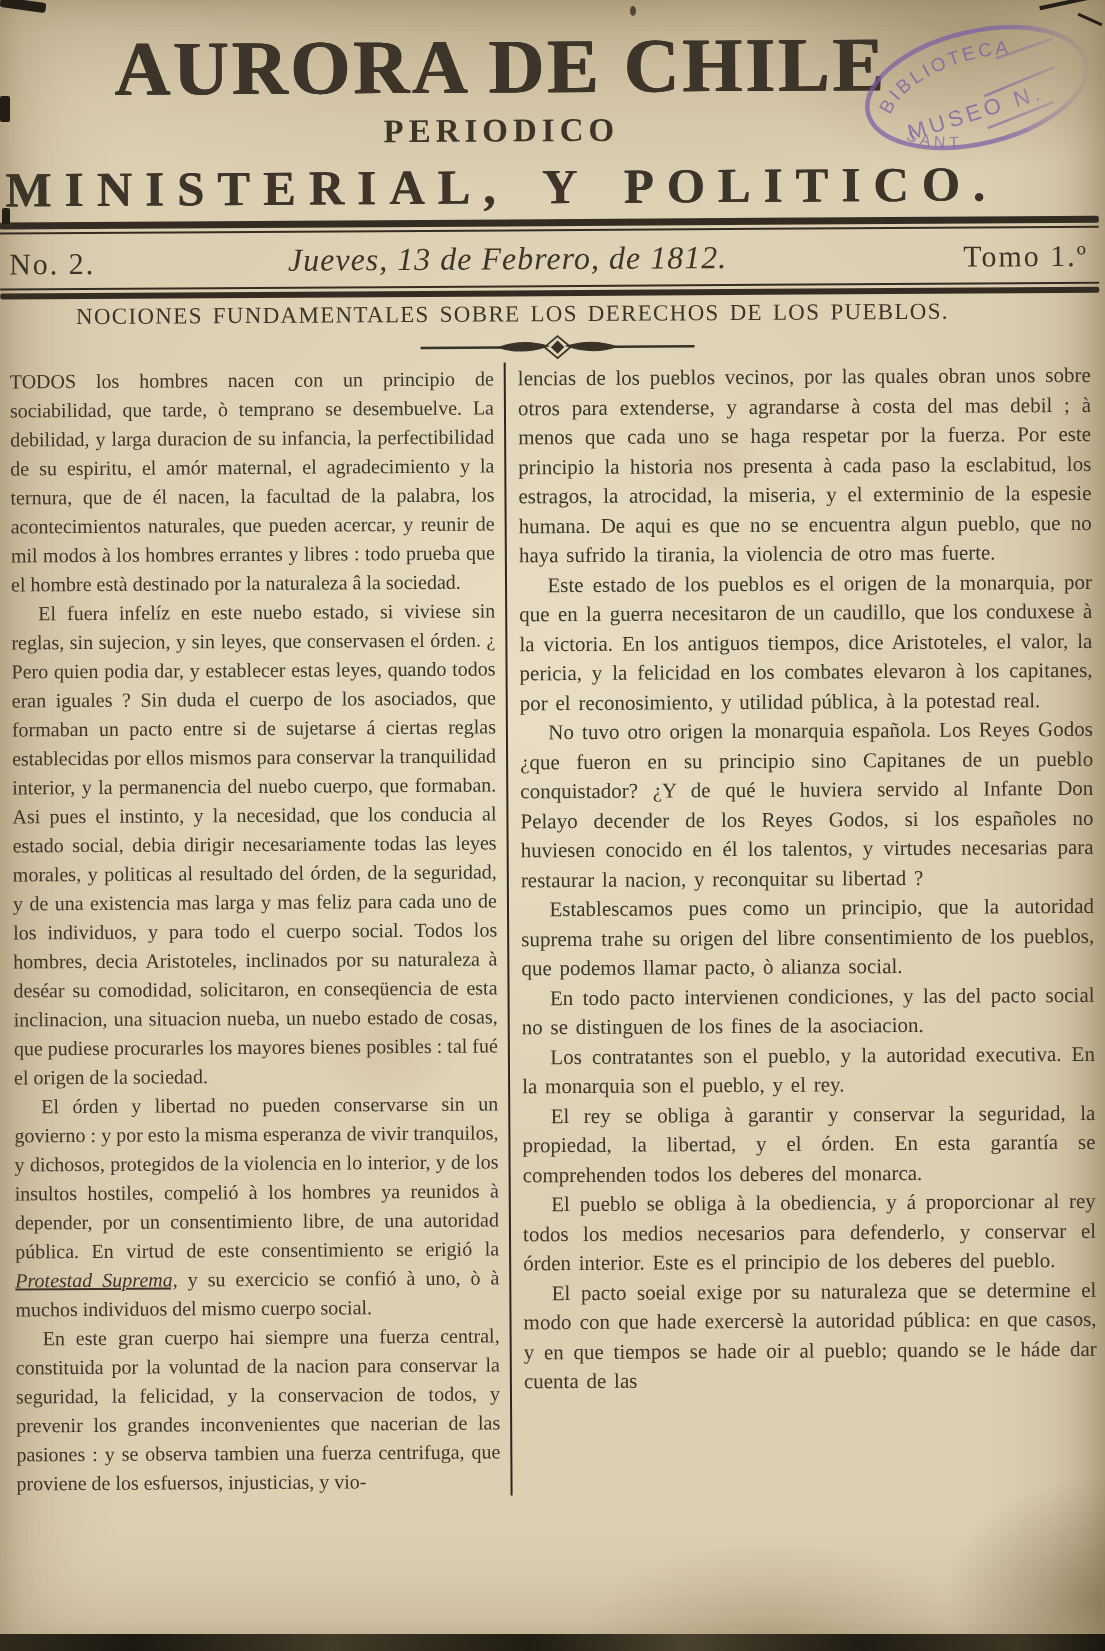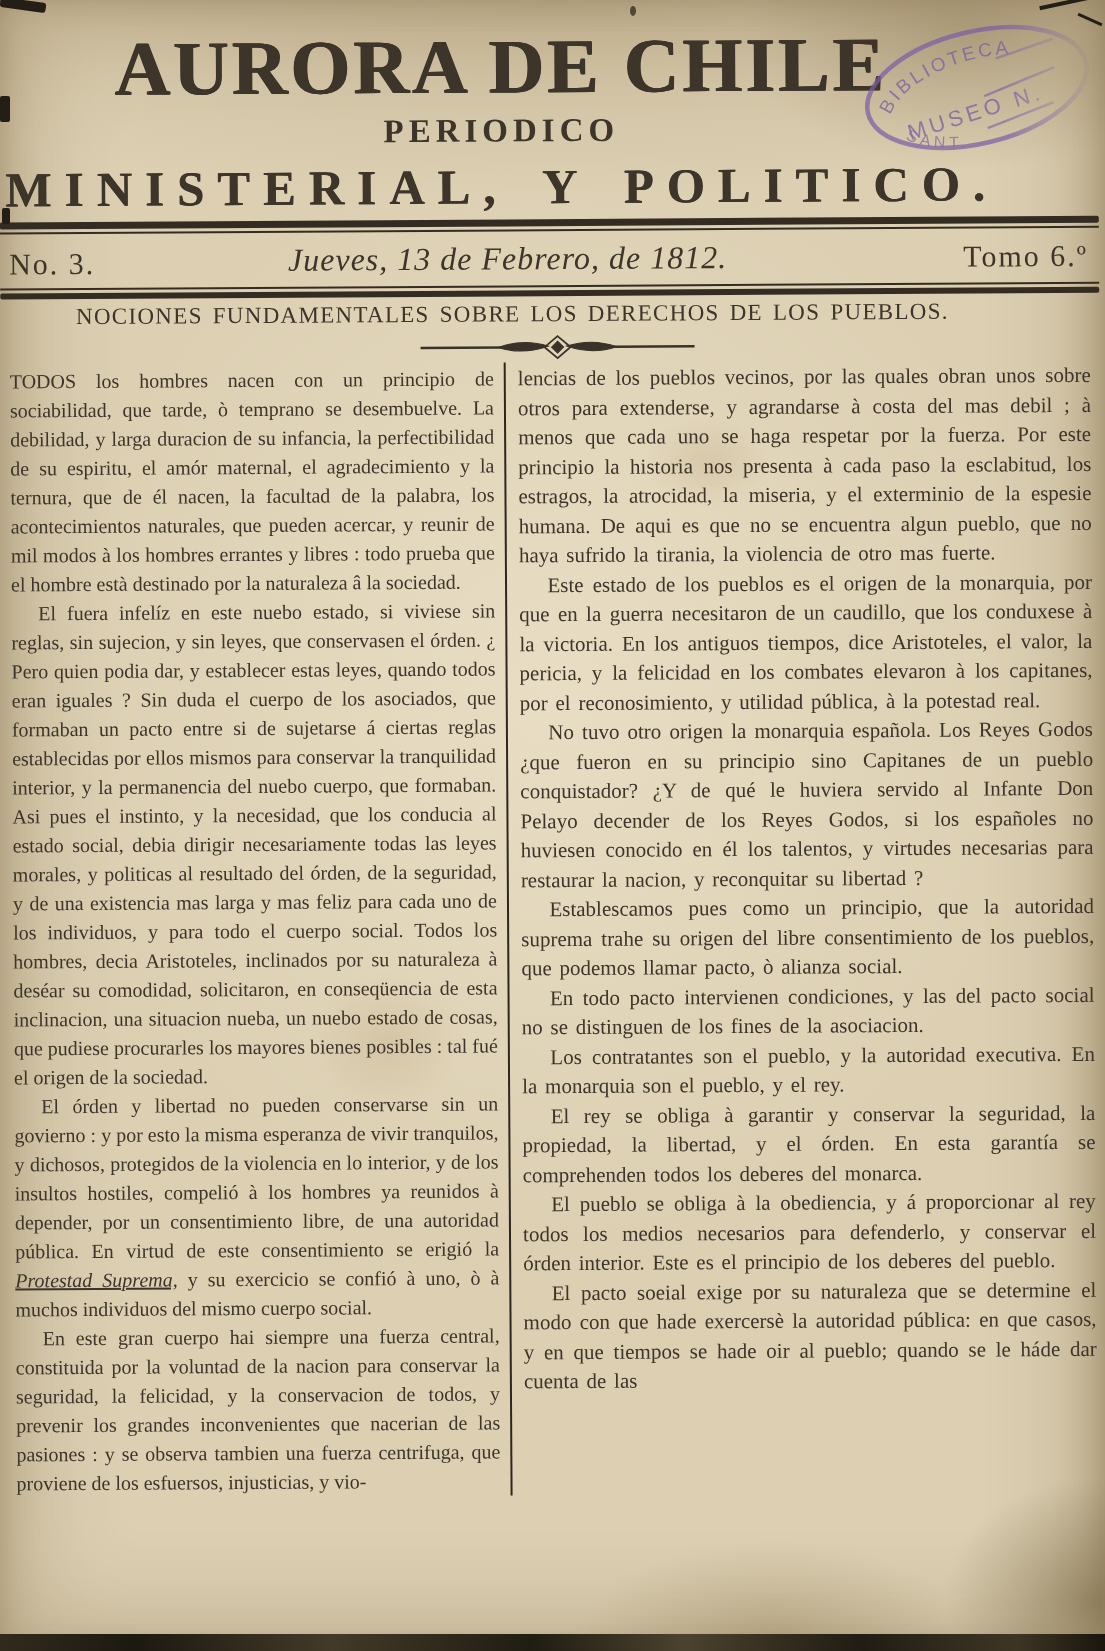--- a/index.html
+++ b/index.html
@@ -101,23 +101,23 @@
         <line x1="126" y1="110" x2="196" y2="100" stroke="#7a5fa6" stroke-width="2.5" opacity="0.7"></line>
         <line x1="150" y1="44" x2="210" y2="38" stroke="#7a5fa6" stroke-width="2.5" opacity="0.6"></line>
       </svg>
     </div>
 
     <div class="rule rule-a">
         <div class="thick"></div>
         <div class="thin"></div>
       </div>
     <div class="dateline">
-      <span class="issue-no">No. 3.</span>
+      <span class="issue-no">No. 2.</span>
       <span class="date-center">Jueves, 13 de Febrero, de 1812.</span>
-      <span class="volume">Tomo 6.º</span>
+      <span class="volume">Tomo 1.º</span>
     </div>
     <div class="rule rule-b">
         <div class="thin"></div>
         <div class="thick"></div>
       </div>
 
     <div class="article-heading">NOCIONES FUNDAMENTALES SOBRE LOS DERECHOS DE LOS PUEBLOS.</div>
     <div class="ornament">
       <svg width="310" height="26" viewBox="0 0 310 26">
         <g fill="#3a3228" stroke="#3a3228">

